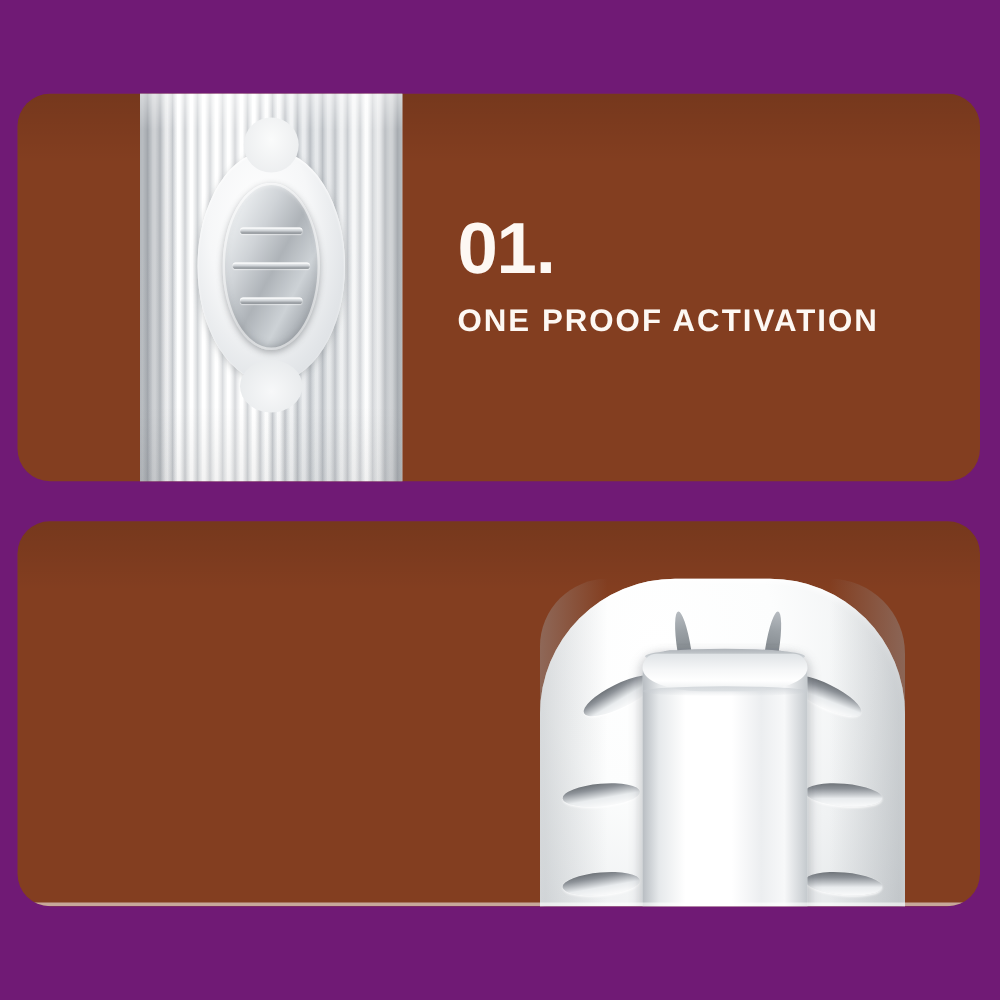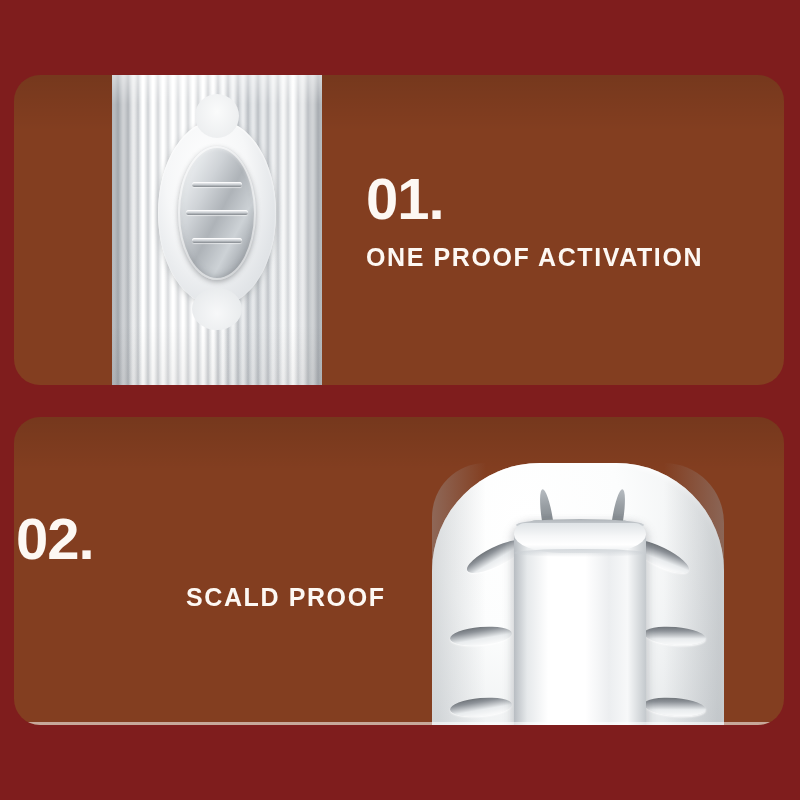--- a/index.html
+++ b/index.html
@@ -11,21 +11,21 @@
     height: 800px;
     overflow: hidden;
     font-family: "Liberation Sans", sans-serif;
     background: #964a28;
   }
 
   #infographic {
     position: relative;
     width: 800px;
     height: 800px;
-    background: #7f1d1d;
+    background: #701a75;
   }
 
   
   .panel {
     position: absolute;
     background: #833e20;
     overflow: hidden;
   }
   .panel.top {
     left: 14px;
@@ -420,18 +420,14 @@
 
       <div class="inner-cylinder"></div>
       <div class="cyl-top-rim"></div>
       <div class="cyl-cap"></div>
       <div class="cyl-cap-line"></div>
     </div>
 
     <div class="panel-crop-fade"></div>
   </div>
 
-  <div class="text-block two">
-    <div class="numeral">02.</div>
-    <div class="caption">SCALD PROOF</div>
-  </div>
 
 </div>
 
 </body></html>

